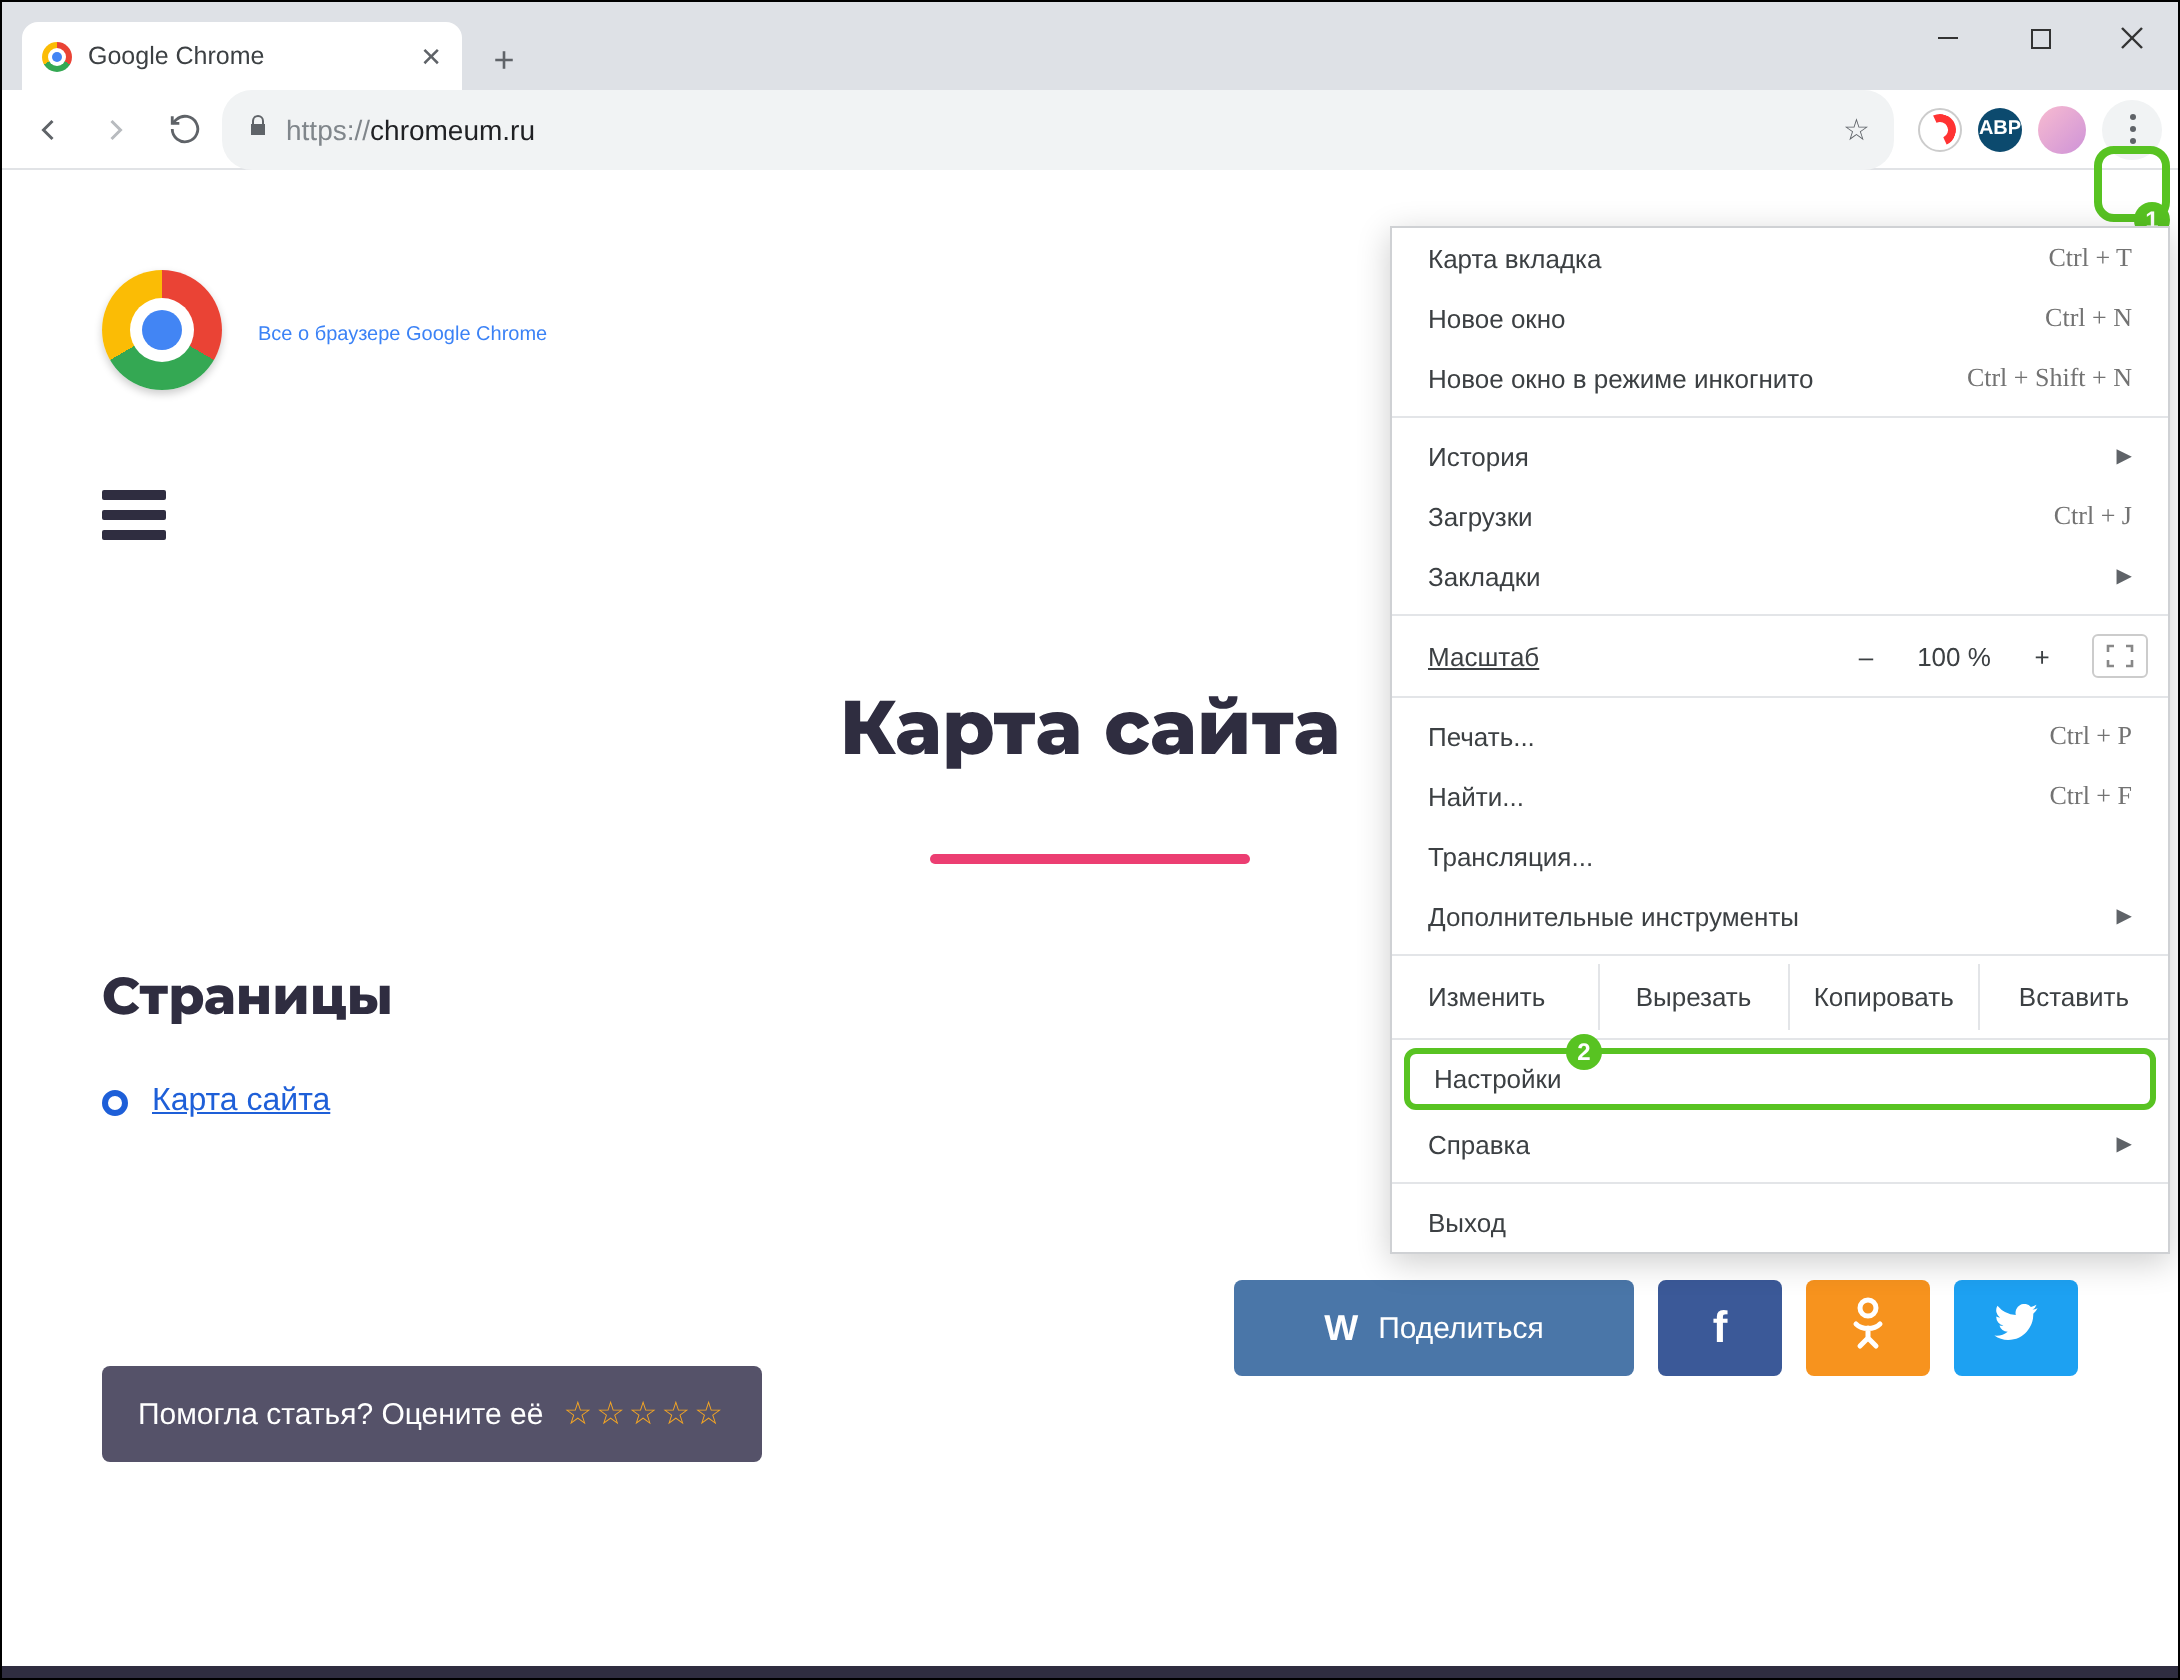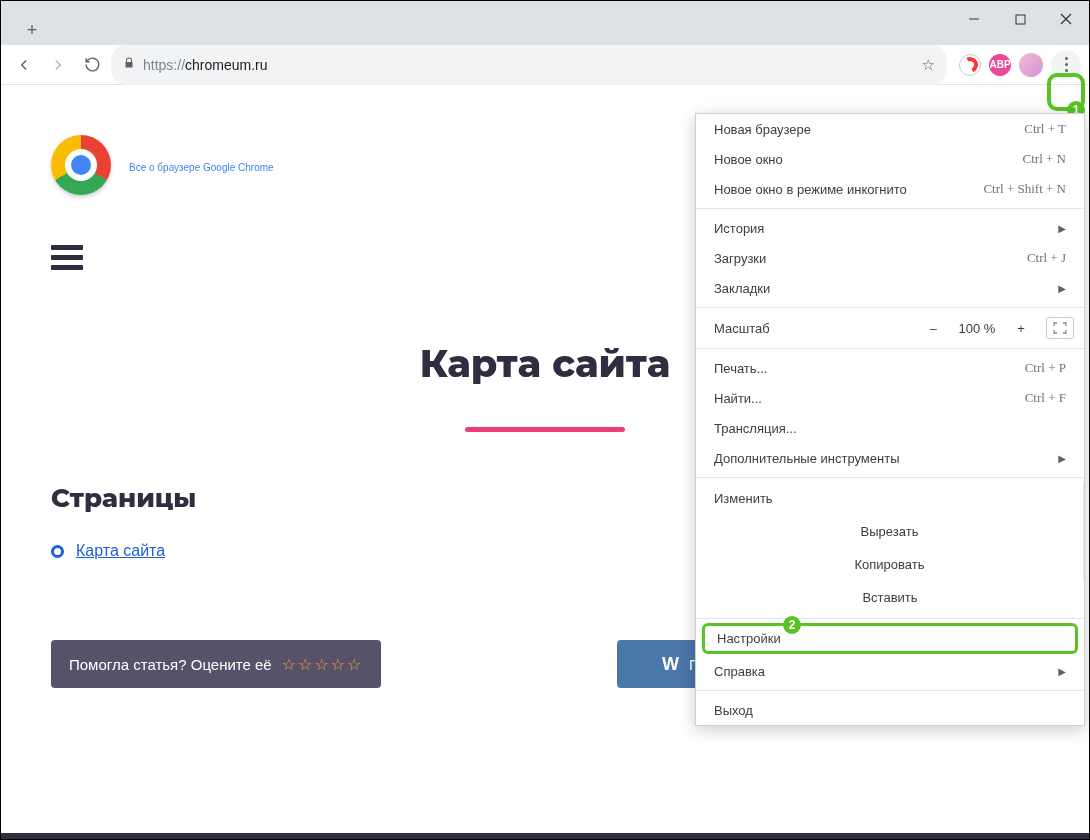--- a/index.html
+++ b/index.html
@@ -94,21 +94,21 @@
   .omnibox .lock { color:#5f6368; font-size:12px; }
   .omnibox .url-dim { color:#80868b; }
   .omnibox .star { margin-left:auto; color:#5f6368; font-size:15px; }
   .toolbar-icons { display:flex; align-items:center; gap:8px; margin-left:8px; }
   .ext-icon {
     width:22px; height:22px; border-radius:50%; display:flex; align-items:center; justify-content:center;
     font-size:10px; font-weight:bold; color:#fff;
   }
   .yandex { background:#fff; border:1px solid #ccc; position:relative; }
   .yandex::after{ content:""; position:absolute; width:8px; height:8px; border:4px solid transparent; border-top-color:#f33; border-right-color:#f33; border-radius:50%; transform:rotate(20deg);}
-  .abp { background:#ec4899; }
+  .abp { background:#0c4a6e; }
   .avatar {
     width:24px; height:24px; border-radius:50%;
     background: linear-gradient(135deg,#f8bbd0,#ce93d8);
   }
   .kebab {
     width:30px; height:30px; display:flex; flex-direction:column;
     align-items:center; justify-content:center; gap:3px;
     border-radius:50%;
     background:#f1f3f4;
   }
@@ -184,20 +184,21 @@
   }
   .link-list a { color:#1e5fd8; font-size:16px; text-decoration:underline; }
   .footer-row {
     display:flex; gap:12px; margin-top:80px; align-items:stretch;
   }
   .rate-box {
     background:#555269; color:#fff; font-size:15px;
     padding:14px 18px; border-radius:4px;
     display:flex; align-items:center; gap:10px;
     flex-shrink: 0;
+    margin-top: 43px;
   }
   .stars { color:#f5a623; letter-spacing:2px; font-size:16px;}
   .spacer{flex:1;}
   .share-btn {
     color:#fff; font-size:15px; display:flex; align-items:center; justify-content:center;
     border-radius:4px; height:48px; gap:10px;
   }
   .vk { background:#4a76a8; width:200px; font-weight:500;}
   .fb { background:#3b5998; width:62px; font-size:22px; font-weight:bold;}
   .ok { background:#f7931e; width:62px; font-size:22px; font-weight:bold;}
@@ -218,29 +219,29 @@
   }
   .menu-row {
     display:flex; align-items:center;
     padding: 7px 18px;
     min-height:30px;
   }
   .menu-row .shortcut { margin-left:auto; color:#737373;font-family:Liberation Serif, serif; }
   .menu-row .chev { margin-left:auto; color:#5f6368; font-size:10px;}
   .menu-sep { height:1px; background:#e3e5e8; margin:4px 0;}
   .zoom-row { display:flex; align-items:center; padding:5px 10px 5px 18px; gap:0;}
-  .zoom-row .lbl{ flex:1;}
+  .zoom-row .lbl{ flex:1;text-decoration:underline;}
   .zoom-btn{ width:34px; text-align:center; color:#3c4043;}
   .zoom-val{ width:54px; text-align:center;}
   .fullscreen-ic{
     width:28px; height:22px; border:1px solid #ccc; border-radius:3px;
     display:flex; align-items:center; justify-content:center;
     margin-left:8px;
   }
-  .edit-row{ display:flex; padding:0;flex-direction:column;}
+  .edit-row{ display:flex; padding:0;}
   .edit-row .cell{
     flex:1; text-align:center; padding:9px 0;
     border-right:1px solid #e3e5e8;
   }
   .edit-row .cell:first-child{ text-align:left; padding-left:18px; flex:0.9;}
   .edit-row .cell:last-child{ border-right:none;}
   .settings-highlight{
     border:3px solid #58c322; border-radius:6px;
     margin:2px 6px; padding: 5px 12px;
     display:flex; align-items:center;
@@ -263,20 +264,25 @@
   </div>
   <div class="win-btn">
     <svg width="12" height="12">
         <line x1="1" y1="1" x2="11" y2="11" stroke-width="1.2"></line>
         <line x1="11" y1="1" x2="1" y2="11" stroke-width="1.2"></line>
       </svg>
   </div>
 </div>
 
 <div class="tabstrip">
+  <div class="tab">
+    <span class="favicon-chrome"></span>
+    <span>Google Chrome</span>
+    <span class="close-x">✕</span>
+  </div>
   <div class="newtab">+</div>
 </div>
 
 <div class="toolbar">
   <div class="nav-btn">
     <svg width="18" height="18" viewBox="0 0 24 24" fill="none" stroke="currentColor" stroke-width="2">
         <path d="M15 6l-6 6 6 6"></path>
       </svg>
   </div>
   <div class="nav-btn disabled">
@@ -368,21 +374,21 @@
         <svg width="22" height="18" viewBox="0 0 24 20" fill="#fff">
             <path d="M24 2.3a9.8 9.8 0 0 1-2.8.8 4.9 4.9 0 0 0 2.2-2.7 9.9 9.9 0 0 1-3.1 1.2 4.9 4.9 0 0 0-8.4 4.5A14 14 0 0 1 1.7 1a4.9 4.9 0 0 0 1.5 6.6 4.9 4.9 0 0 1-2.2-.6v.1a4.9 4.9 0 0 0 4 4.8 5 5 0 0 1-2.2.1 4.9 4.9 0 0 0 4.6 3.4A9.9 9.9 0 0 1 0 17.5 14 14 0 0 0 7.6 20c9 0 14-7.5 14-14v-.6A10 10 0 0 0 24 2.3z"></path>
           </svg>
       </span>
     </div>
   </div>
 </div>
 
 <div class="dropdown">
   <div class="menu-row">
-    <span>Новая браузере</span>
+    <span>Карта вкладка</span>
       <span class="shortcut">Ctrl + T</span>
   </div>
   <div class="menu-row">
     <span>Новое окно</span>
       <span class="shortcut">Ctrl + N</span>
   </div>
   <div class="menu-row">
     <span>Новое окно в режиме инкогнито</span>
       <span class="shortcut">Ctrl + Shift + N</span>
   </div>

